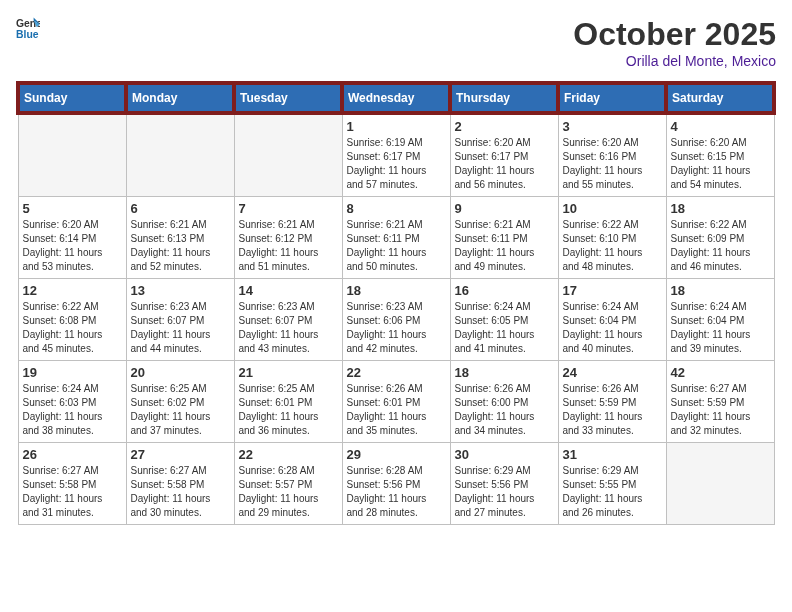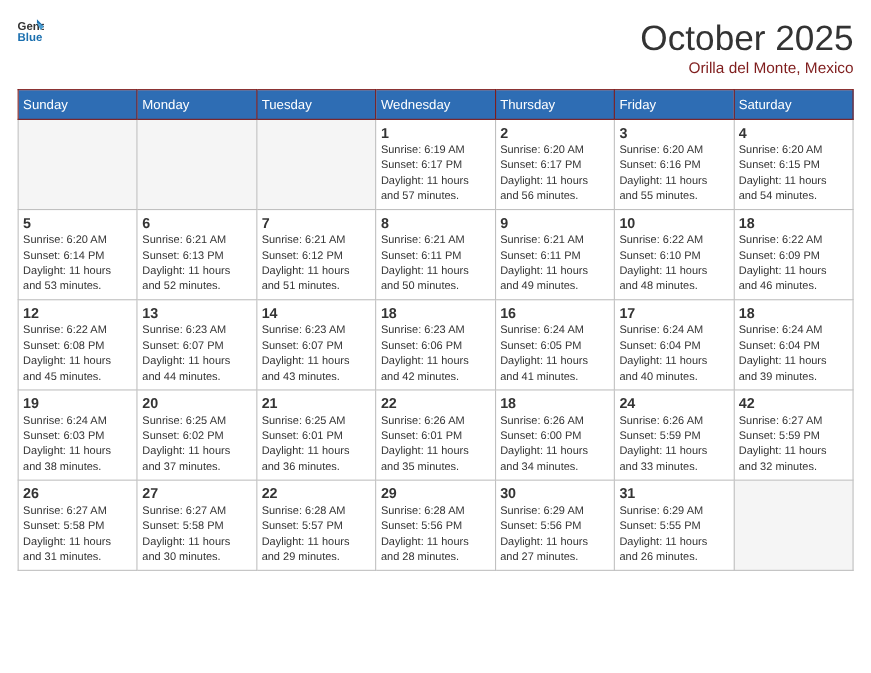--- a/index.html
+++ b/index.html
@@ -23,40 +23,40 @@
     }
     .logo-icon {
       width: 24px;
       height: 24px;
     }
     .title-block {
       text-align: right;
     }
     .month-title {
       font-size: 32px;
-      font-weight: normal;
+      font-weight: bold;
       color: #333;
     }
     .subtitle {
       font-size: 14px;
-      color: #7f1d1d;
+      color: #4c1d95;
     }
     table {
       width: 100%;
       border-collapse: collapse;
       table-layout: fixed;
     }
     th {
       background-color: #2e6db4;
       color: #fff;
       font-size: 12px;
-      font-weight: normal;
+      font-weight: bold;
       padding: 6px 4px;
       text-align: left;
-      border: 1px solid #7f1d1d;
+      border: 4px solid #7f1d1d;
     }
     td {
       border: 1px solid #c0c0c0;
       vertical-align: top;
       padding: 4px;
       font-size: 10px;
       color: #333;
       height: 80px;
       background: #fff;
     }

